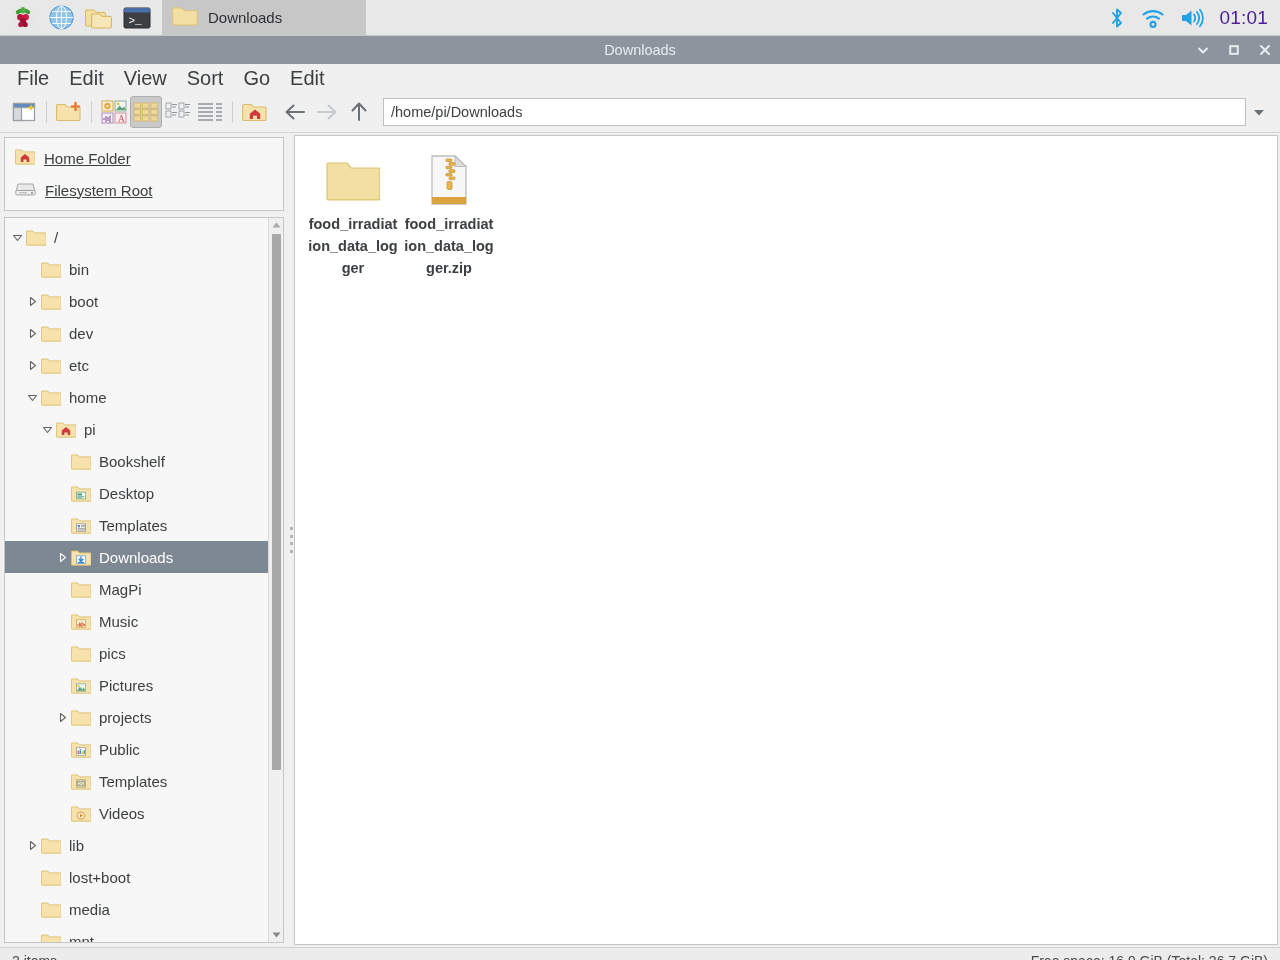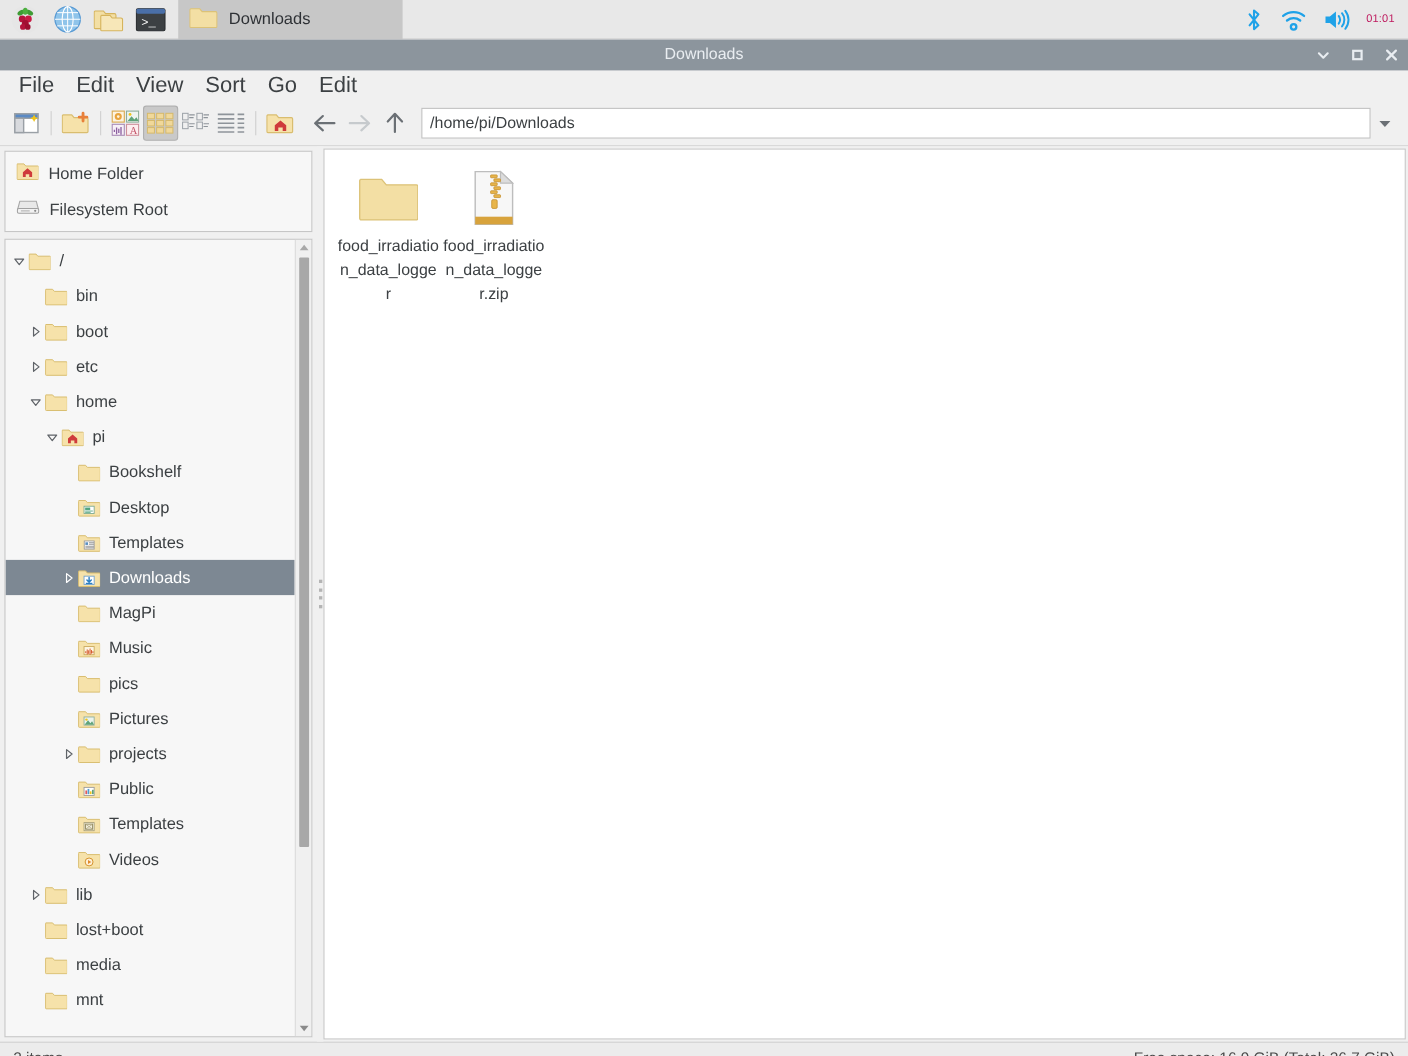--- a/index.html
+++ b/index.html
@@ -23,21 +23,21 @@
   .launch-ic{ width:34px; height:32px; display:flex; align-items:center; justify-content:center; cursor:pointer; }
   .task-btn{
     margin-left:8px; height:36px; width:204px;
     background:#c7c7c7;
     display:flex; align-items:center; gap:10px; padding:0 10px;
     cursor:pointer;
   }
   .task-btn .tb-label{ font-size:15px; color:#2e3135; }
   .tray{ margin-left:auto; display:flex; align-items:center; gap:14px; padding-right:12px; }
   .tray-ic{ display:flex; align-items:center; justify-content:center; cursor:pointer; }
-  #tray-clock{ font-size:10px; color:#be185d; cursor:default; letter-spacing:.2px; }
+  #tray-clock{ font-size:19px; color:#4c1d95; cursor:default; letter-spacing:.2px; }
 
   
   #window{ position:absolute; left:0; top:36px; width:1280px; height:924px; background:#f0f0f0; }
 
   #titlebar{
     height:28px; background:#8c959d; position:relative;
     display:flex; align-items:center; justify-content:center;
   }
   #title-text{ font-size:14.5px; color:#e9edf1; }
   .win-btns{ position:absolute; right:6px; top:0; height:28px; display:flex; align-items:center; gap:13px; }
@@ -69,21 +69,21 @@
     font-size:14.5px; color:#3c4043; cursor:text;
   }
   #path-dropdown{ width:26px; height:28px; display:flex; align-items:center; justify-content:center; cursor:pointer; }
 
   
   #panes{ display:flex; height:814px; background:#f0f0f0; }
 
   #sidebar{ width:288px; flex:0 0 288px; display:flex; flex-direction:column; padding:2px 2px 2px 2px; }
   #places{
     border:1px solid #c6c6c6; background:#f7f7f7; margin:2px;
-    padding:4px 0; flex:0 0 auto;
+    padding:4px 0; flex:0 0 auto;text-decoration:underline;
   }
   .place-row{
     height:32px; display:flex; align-items:center; gap:9px; padding-left:10px; cursor:pointer;
   }
   .place-row .lbl{ font-size:15px; color:#3c4043; }
 
   #tree-wrap{
     flex:1 1 auto; border:1px solid #c6c6c6; background:#f7f7f7; margin:4px 2px 2px 2px;
     position:relative; overflow:hidden; display:flex;
   }
@@ -116,21 +116,21 @@
   #splitter .grip{ width:3px; height:26px; display:flex; flex-direction:column; justify-content:space-between; }
   #splitter .grip i{ display:block; width:3px; height:3px; background:#b4b4b4; }
 
   #filepane{
     flex:1 1 auto; background:#ffffff; border:1px solid #c6c6c6; margin:2px 2px 2px 0;
     padding:12px 10px; position:relative; overflow:hidden;
     display:flex; flex-wrap:wrap; align-content:flex-start; gap:0px;
   }
   .file-item{
     width:96px; padding:4px 2px 6px; display:flex; flex-direction:column;
-    align-items:center; cursor:pointer; border-radius:3px;
+    align-items:center; cursor:pointer; border-radius:3px;font-weight:bold;
   }
   .file-ic{ width:56px; height:56px; display:flex; align-items:center; justify-content:center; }
   .file-name{
     margin-top:5px; font-size:14.5px; line-height:22px; color:#3c4043;
     text-align:center; word-break:break-all; max-width:92px;
   }
 
   
   #statusbar{
     height:26px; background:#ececec; display:flex; align-items:center;
@@ -431,20 +431,34 @@
                 <svg width="11" height="11" viewBox="0 0 11 11">
                   <path d="M3.5 1.5 L8.5 5.5 L3.5 9.5 z" fill="none" stroke="#5f6368" stroke-width="1.1" stroke-linejoin="round"></path>
                 </svg>
               </div>
               <div class="t-ic">
                 <svg width="20" height="17" viewBox="0 0 20 17">
                   <path d="M0.6 2 h6.2 l1.6 1.9 h10.9 a0.9 0.9 0 0 1 0.9 0.9 V15.4 a0.8 0.8 0 0 1 -0.8 0.8 H1.2 a0.8 0.8 0 0 1 -0.8 -0.8 V2.8 z" fill="#f6e2aa" stroke="#d9bd6f" stroke-width="0.9"></path>
                 </svg>
               </div>
               <span class="t-lbl">boot</span>
+            </div>
+            <div class="tree-row">
+              <div style="flex: 0 0 auto; width: 19px; height: 32px;"></div>
+              <div class="t-arrow">
+                <svg width="11" height="11" viewBox="0 0 11 11">
+                  <path d="M3.5 1.5 L8.5 5.5 L3.5 9.5 z" fill="none" stroke="#5f6368" stroke-width="1.1" stroke-linejoin="round"></path>
+                </svg>
+              </div>
+              <div class="t-ic">
+                <svg width="20" height="17" viewBox="0 0 20 17">
+                  <path d="M0.6 2 h6.2 l1.6 1.9 h10.9 a0.9 0.9 0 0 1 0.9 0.9 V15.4 a0.8 0.8 0 0 1 -0.8 0.8 H1.2 a0.8 0.8 0 0 1 -0.8 -0.8 V2.8 z" fill="#f6e2aa" stroke="#d9bd6f" stroke-width="0.9"></path>
+                </svg>
+              </div>
+              <span class="t-lbl">dev</span>
             </div>
             <div class="tree-row">
               <div style="flex: 0 0 auto; width: 19px; height: 32px;"></div>
               <div class="t-arrow">
                 <svg width="11" height="11" viewBox="0 0 11 11">
                   <path d="M3.5 1.5 L8.5 5.5 L3.5 9.5 z" fill="none" stroke="#5f6368" stroke-width="1.1" stroke-linejoin="round"></path>
                 </svg>
               </div>
               <div class="t-ic">
                 <svg width="20" height="17" viewBox="0 0 20 17">

